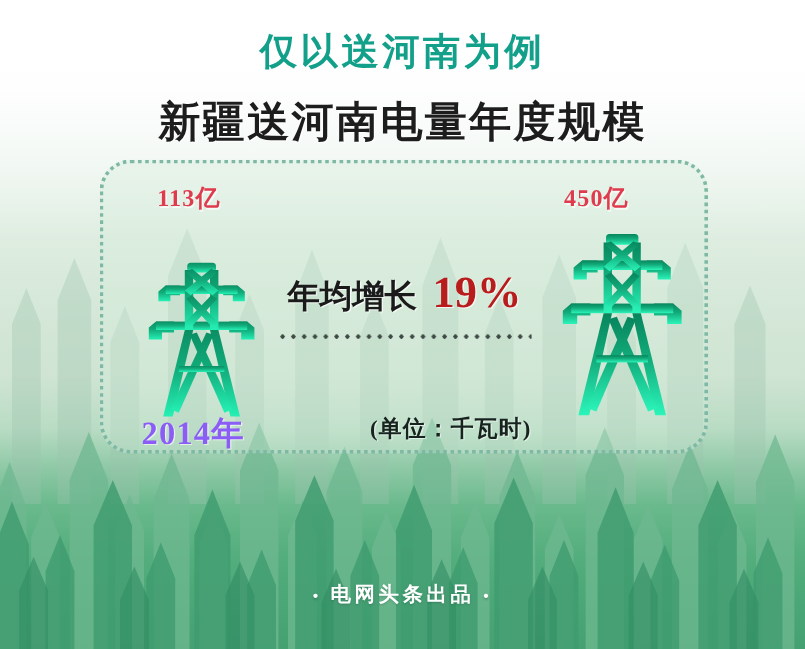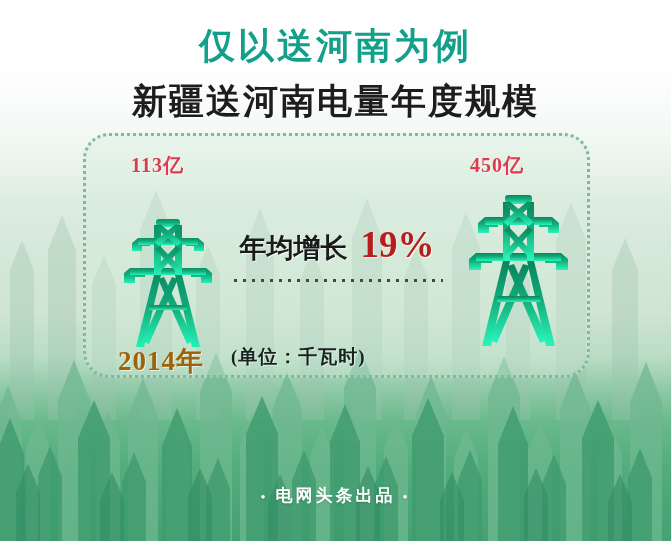--- a/index.html
+++ b/index.html
@@ -33,21 +33,21 @@
     background:linear-gradient(to bottom,rgba(255,255,255,.97) 0%,rgba(255,255,255,.86) 32%,rgba(255,255,255,.45) 66%,rgba(255,255,255,0) 100%);
   }
   .forest-far,.forest-mid,.forest-near{position:absolute;left:0;width:671px;}
   .forest-far{top:120px;height:300px;opacity:.35;}
   .forest-mid{top:330px;height:215px;opacity:.75;}
   .forest-near{top:380px;height:165px;opacity:.95;}
 
   
   .h1{
     position:absolute;left:0;right:0;top:22px;text-align:center;
-    font-size:36px;font-weight:bold;letter-spacing:3px;
+    font-size:31px;font-weight:bold;letter-spacing:3px;
     color:#12a08a;
     text-shadow:1px 1px 0 rgba(255,255,255,.9);
   }
   .h2{
     position:absolute;left:0;right:0;top:78px;text-align:center;
     font-size:35px;font-weight:bold;letter-spacing:2px;
     color:#1d1d1d;
     text-shadow:1px 1px 0 rgba(255,255,255,.85);
   }
 
@@ -65,21 +65,21 @@
     font-size:20px;font-weight:bold;letter-spacing:1px;
     color:#e03a4e;
     text-shadow:1px 1px 0 rgba(255,255,255,.65);
   }
   .val.left{left:131px;}
   .val.right{left:470px;}
 
   .yr{
     position:absolute;top:343px;
     font-size:27px;font-weight:bold;letter-spacing:1px;
-    color:#a16207;
+    color:#8b5cf6;
     text-shadow:1px 1px 0 rgba(255,255,255,.6);
   }
   .yr.left{left:118px;}
   .yr.right{left:457px;}
 
   .tower{position:absolute;}
   .tower.left{left:118px;top:215px;width:100px;height:135px;}
   .tower.right{left:462px;top:190px;width:113px;height:160px;}
 
   
@@ -94,21 +94,21 @@
     font-size:37px;color:#b91c1c;letter-spacing:0px;
     margin-left:13px;
   }
   .dots{
     margin-top:14px;height:7px;
     background-image:radial-gradient(circle,#3e4a44 1.6px,rgba(0,0,0,0) 1.9px);
     background-size:9px 7px;background-repeat:repeat-x;
     background-position:0 50%;
   }
   .unit{
-    position:absolute;left:231px;top:344px;width:212px;text-align:left;
+    position:absolute;left:231px;top:344px;width:212px;text-align:right;
     font-size:19px;font-weight:bold;color:#17231f;letter-spacing:1px;
     text-shadow:1px 1px 0 rgba(255,255,255,.55);
   }
 
   
   .footer{
     position:absolute;left:0;right:0;top:484px;text-align:center;
     font-size:17px;font-weight:bold;letter-spacing:3px;
     color:#ffffff;
     text-shadow:0 1px 2px rgba(0,0,0,.18);

